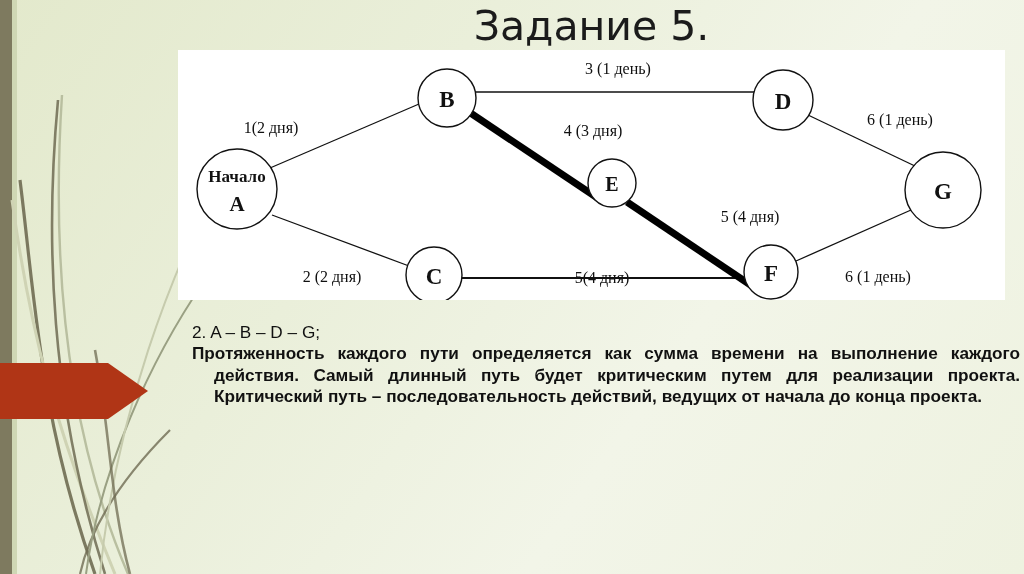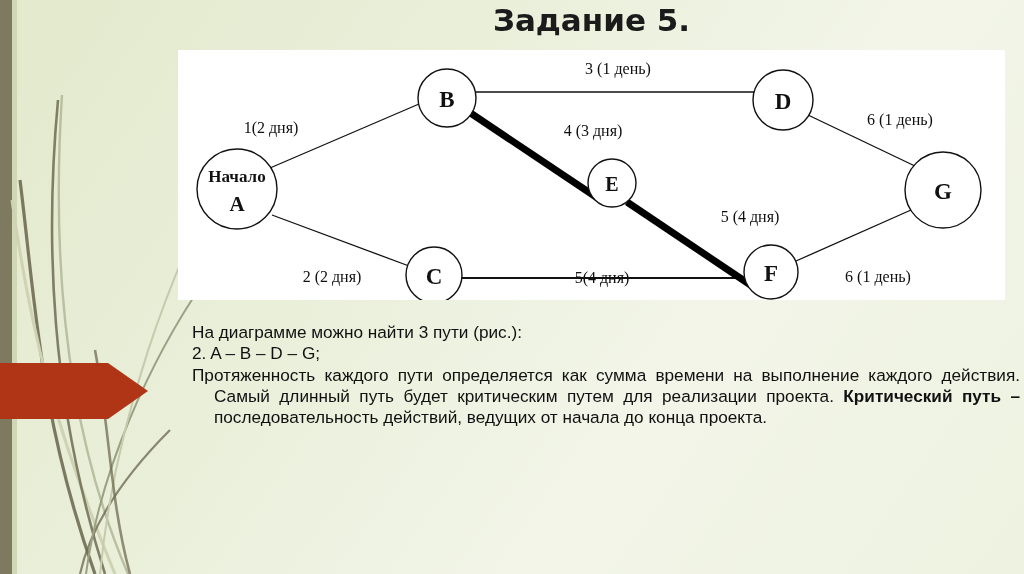--- a/index.html
+++ b/index.html
@@ -59,42 +59,43 @@
     left: 0; top: 0;
     width: 827px; height: 250px;
   }
   .title {
     position: absolute;
     left: 178px;
     top: 2px;
     width: 827px;
     text-align: center;
     font-family: "DejaVu Sans", sans-serif;
-    font-weight: bold;
-    font-size: 31px;
+    font-weight: normal;
+    font-size: 41px;
     color: #1b1b1b;
     letter-spacing: 0px;
   }
   .body-text {
     position: absolute;
     left: 192px;
     top: 322px;
     width: 828px;
     font-family: "Liberation Sans", sans-serif;
     font-size: 17.2px;
     line-height: 21.3px;
     color: #111111;
   }
   .body-text p {
     margin: 0;
   }
   .para-just {
     text-align: justify;
     text-indent: 0;
     padding-left: 22px;
+    font-weight: bold;
   }
   .para-just > .lead {
     margin-left: -22px;
   }
   .node-label {
     font-family: "Liberation Serif", serif;
     font-weight: bold;
   }
   .edge-label {
     font-family: "Liberation Serif", serif;
@@ -171,18 +172,17 @@
         <text class="edge-label" x="154" y="232" text-anchor="middle">2 (2 дня)</text>
         <text class="edge-label" x="424" y="233" text-anchor="middle">5(4 дня)</text>
         <text class="edge-label" x="572" y="172" text-anchor="middle">5 (4 дня)</text>
         <text class="edge-label" x="722" y="75" text-anchor="middle">6 (1 день)</text>
         <text class="edge-label" x="700" y="232" text-anchor="middle">6 (1 день)</text>
       </g>
     </svg>
   </div>
 
   <div class="body-text">
-    <p>На диаграмме можно найти 3 пути (рис.):</p>
     <p>2. A – B – D – G;</p>
     <p class="para-just"><span class="lead">Протяженность каждого пути определяется как сумма времени на выполнение каждого действия. Самый длинный путь будет критическим путем для реализации проекта. </span><b>Критический путь –</b><span> последовательность действий, ведущих от начала до конца проекта.</span></p>
   </div>
 
 </div>
 
 </body></html>

